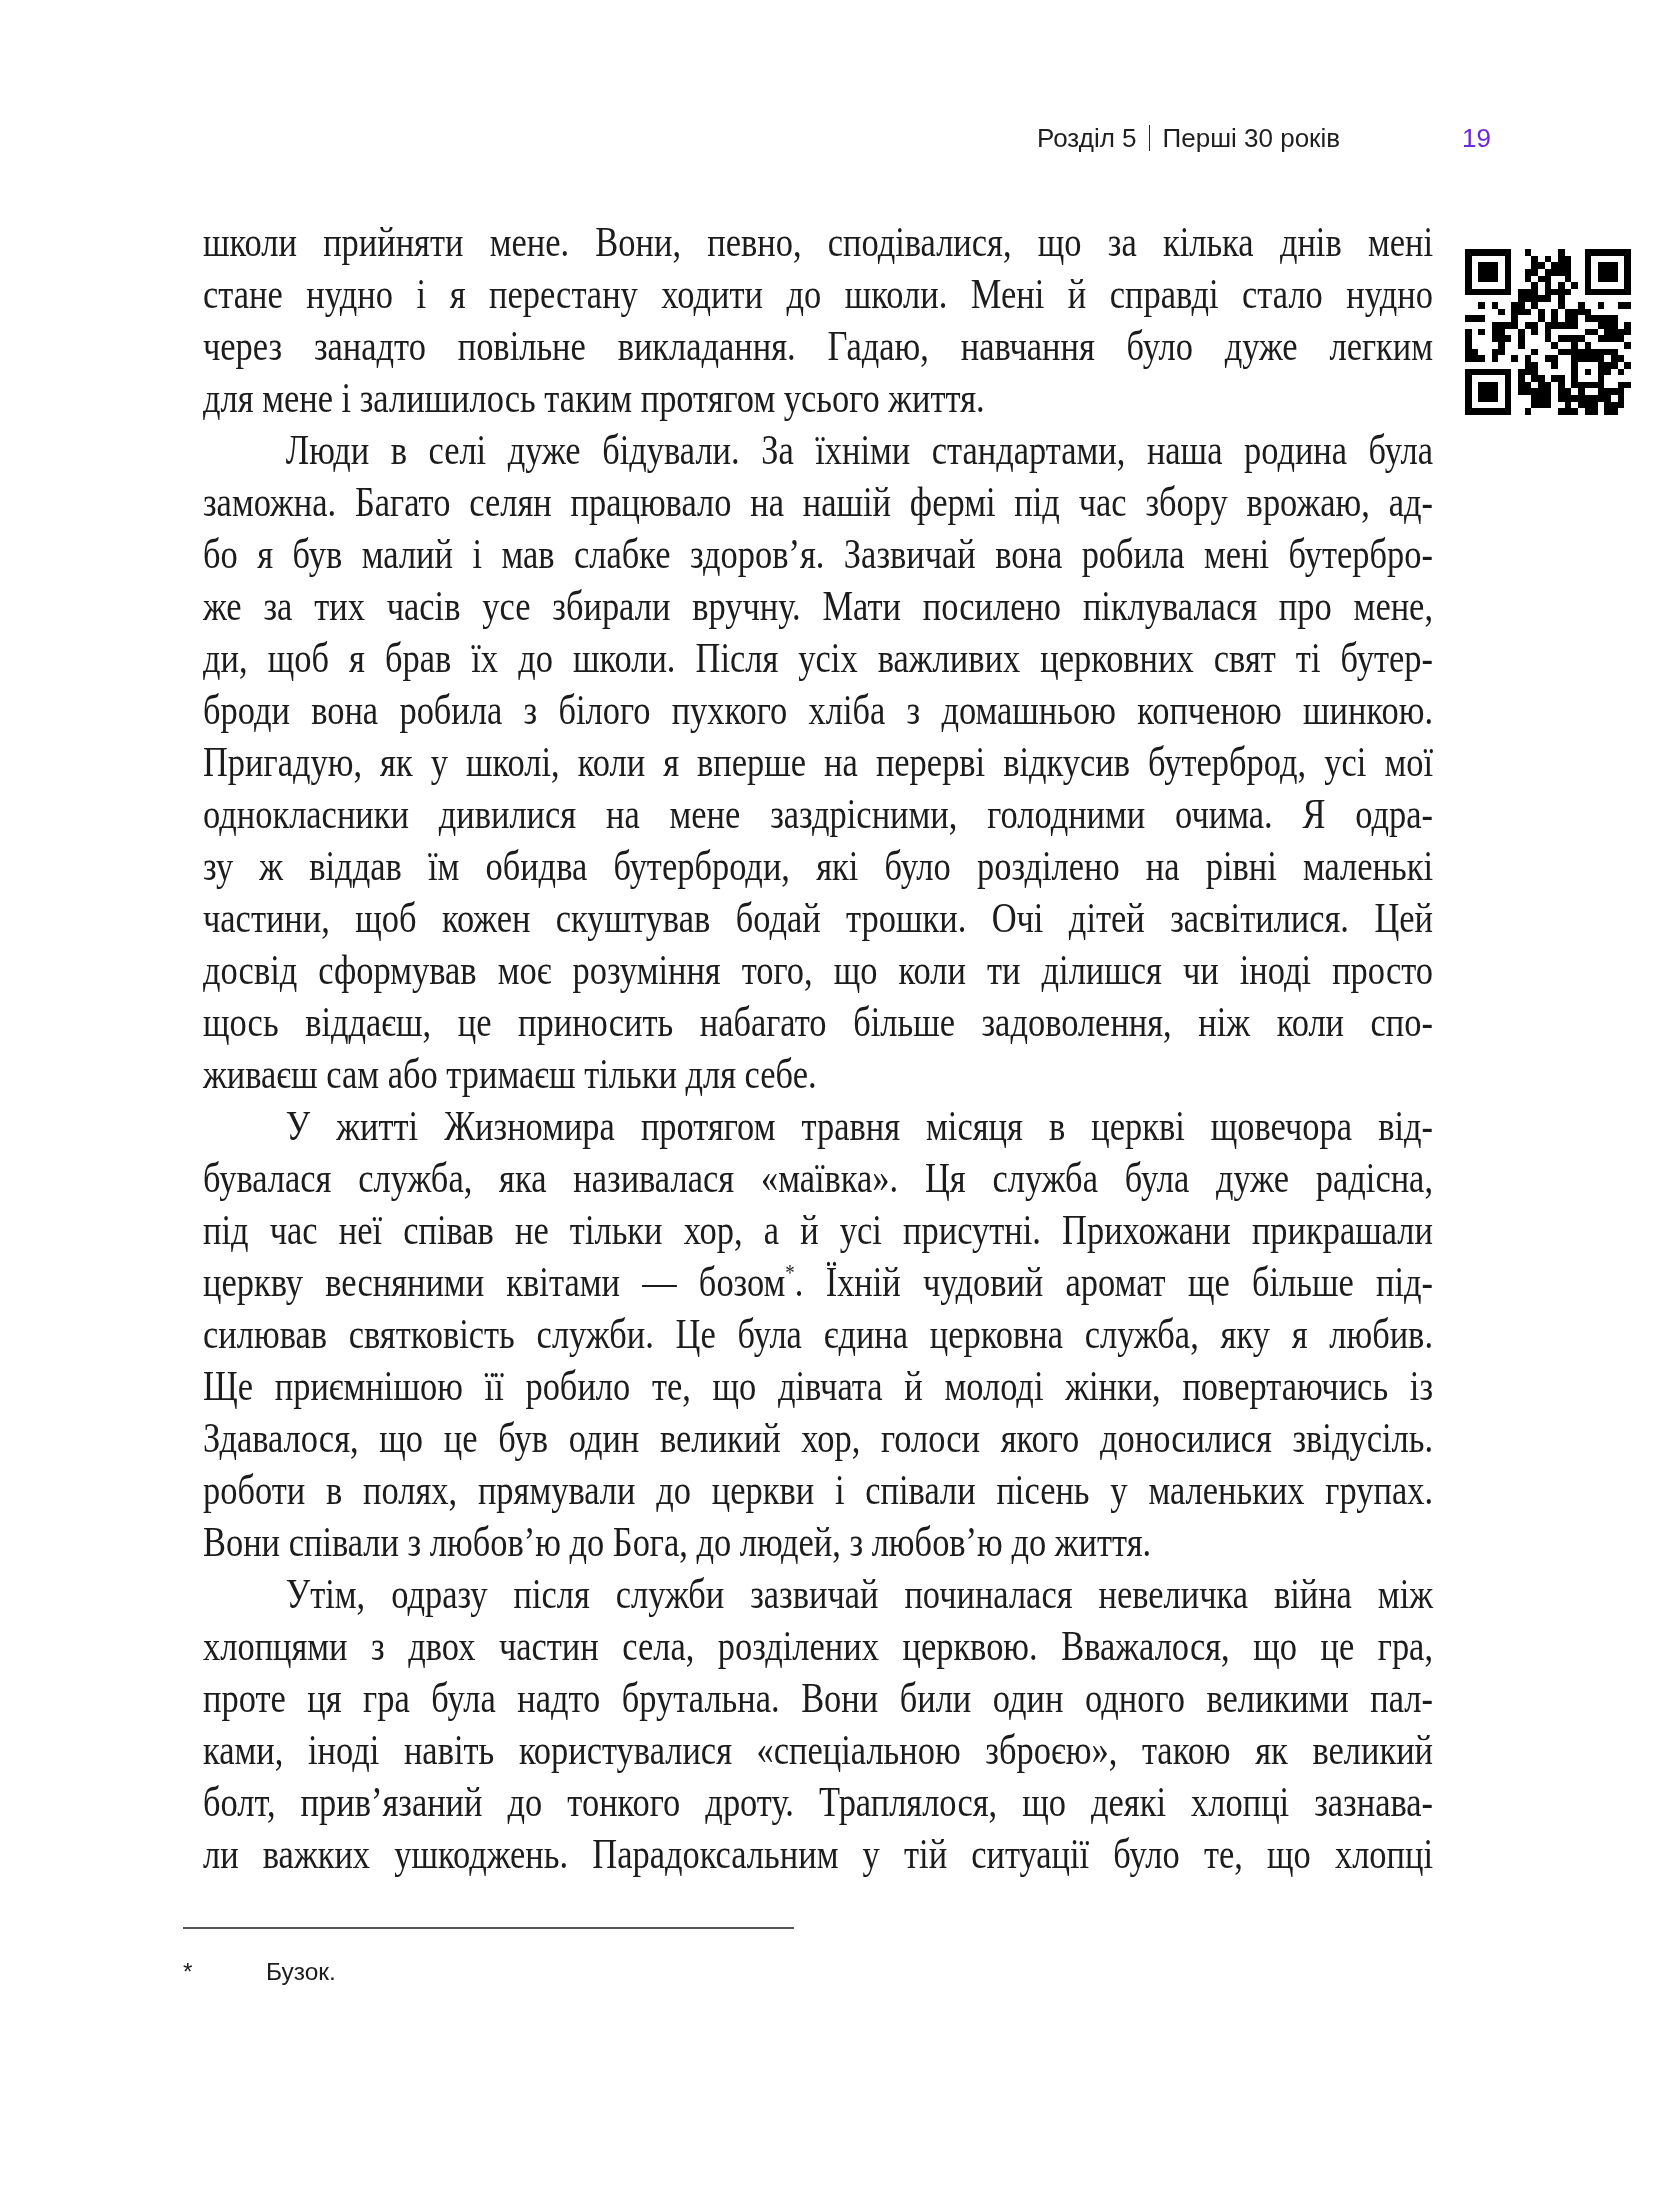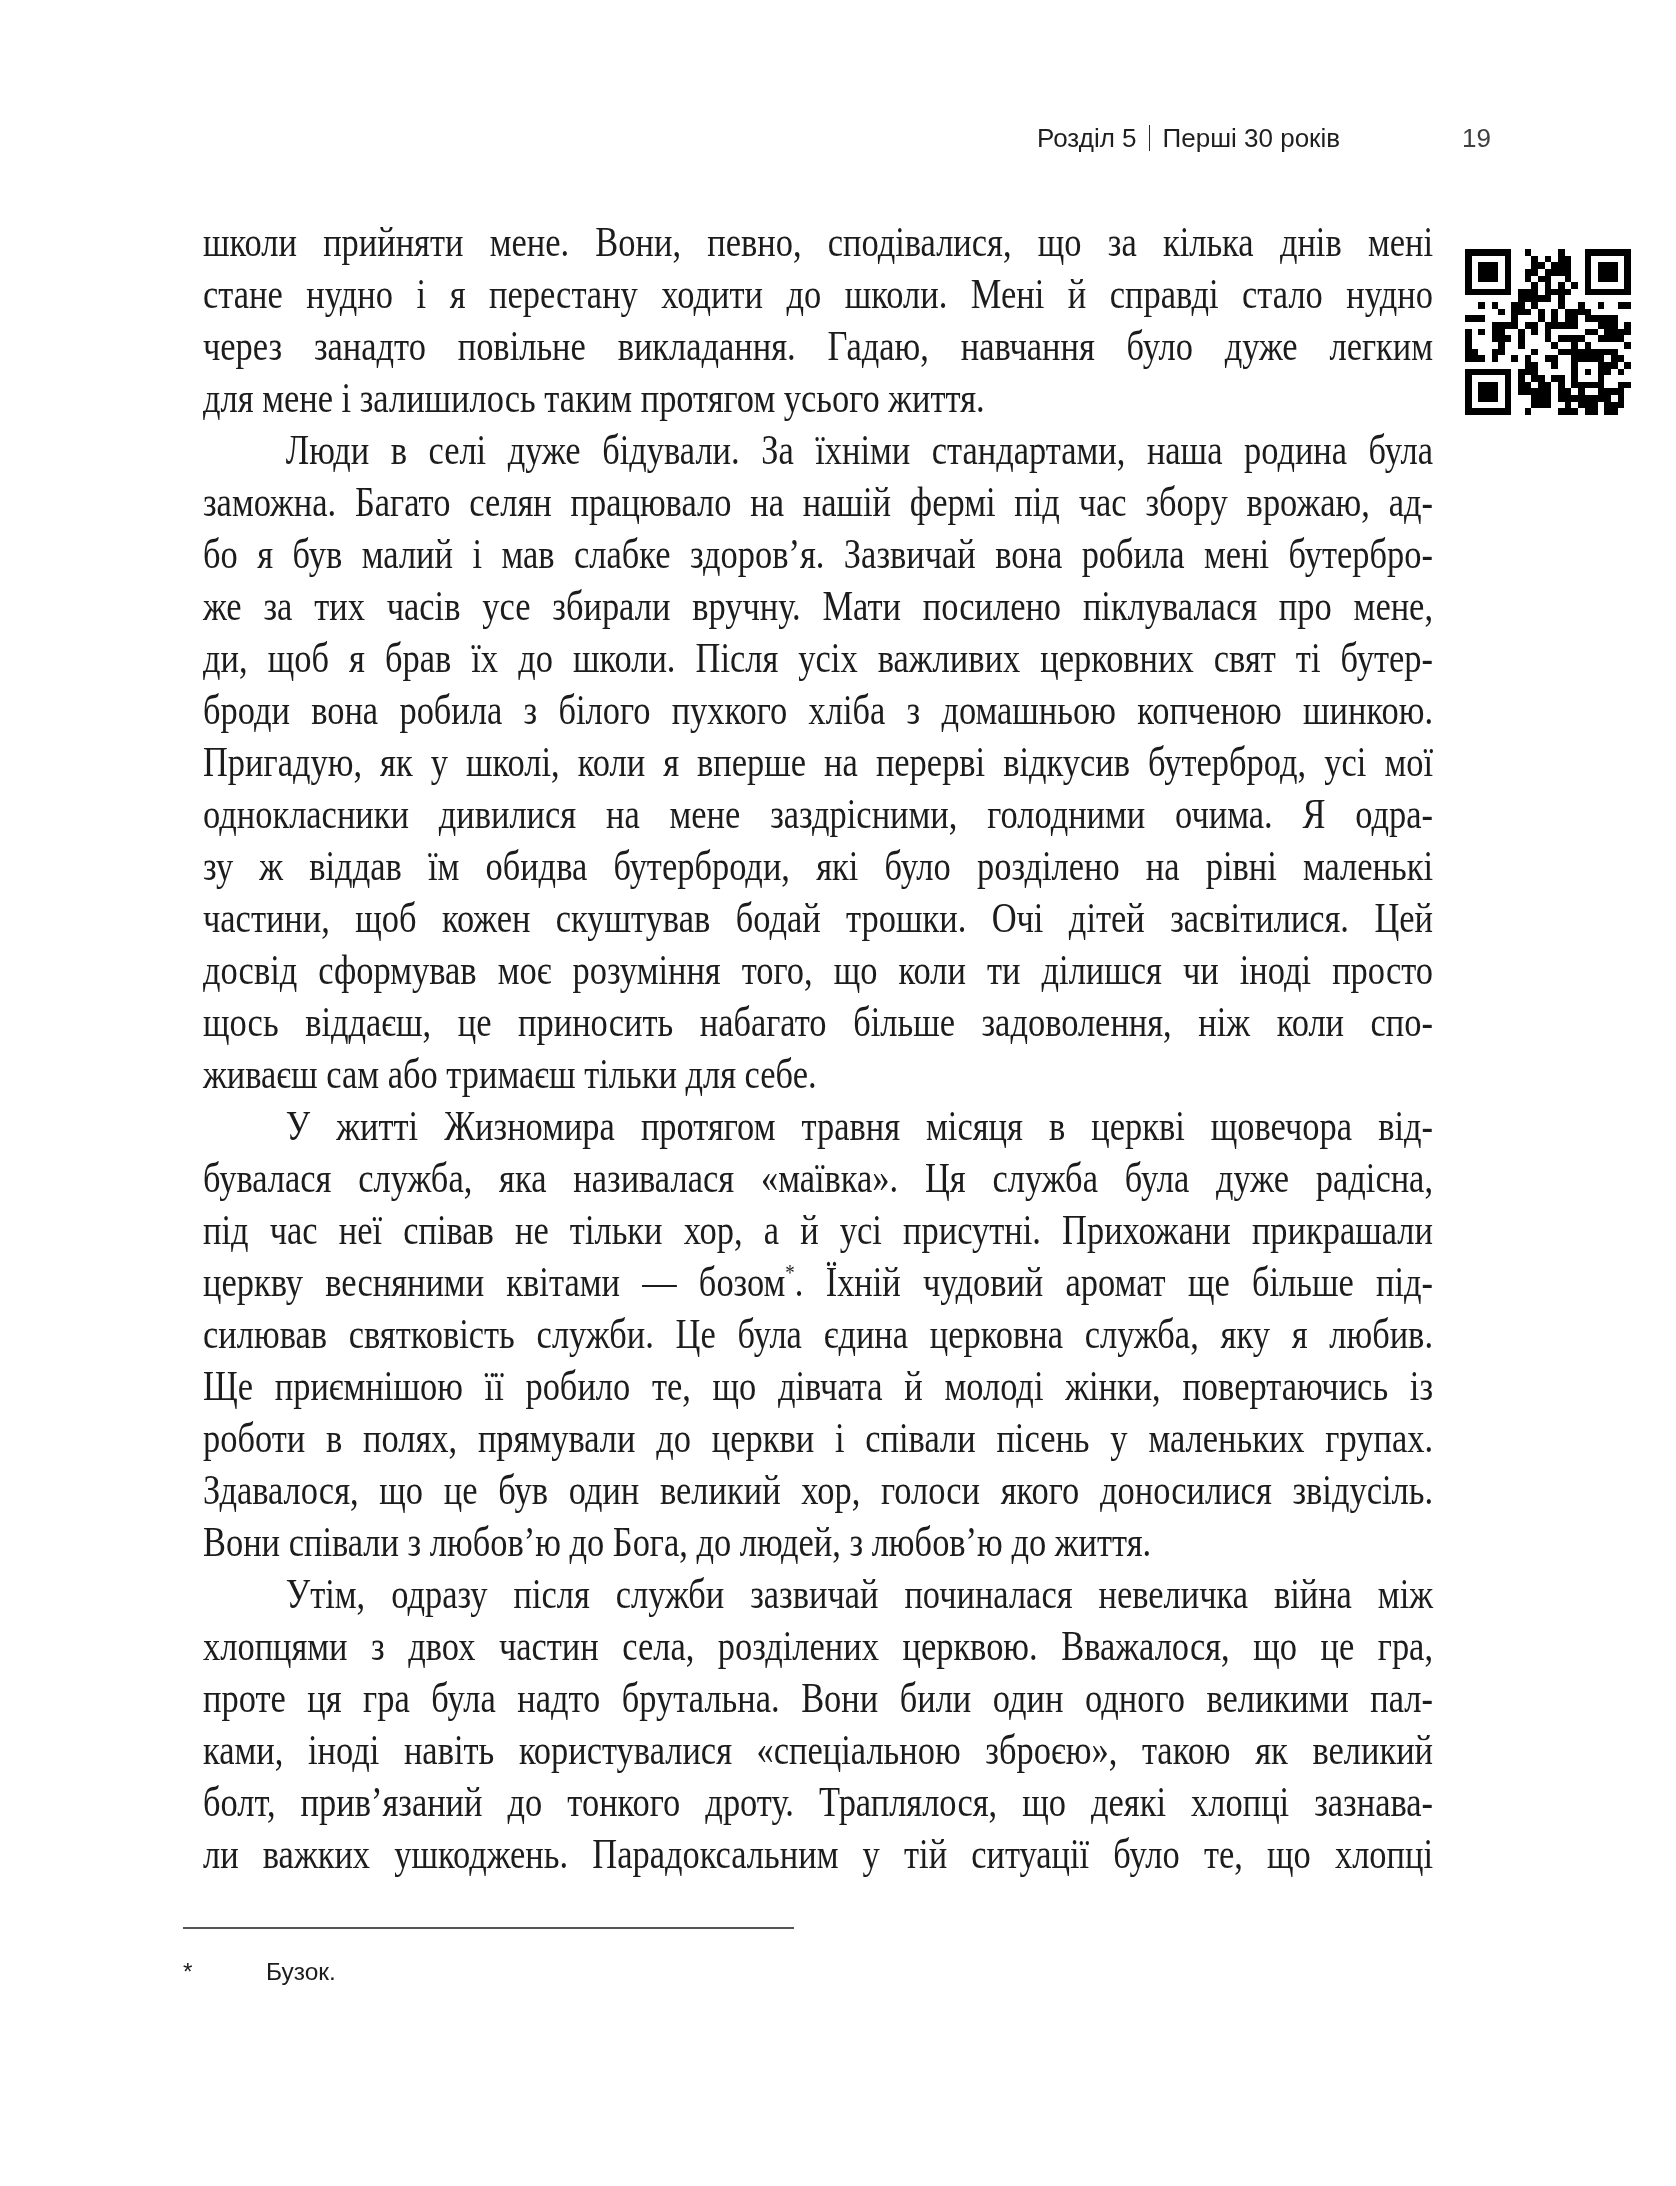--- a/index.html
+++ b/index.html
@@ -8,21 +8,21 @@
 
   .running-head {
     position: absolute; left: 1037px; top: 121px; height: 35px;
     font-family: "Liberation Sans", sans-serif; font-size: 26px; line-height: 35px;
     color: #1f1f1f; white-space: nowrap;
   }
   .running-head .sep { display: inline-block; width: 1.7px; height: 26px; background: #2a2a2a; vertical-align: -4.4px; margin: 0 12.2px 0 12.2px; }
   .page-number {
     position: absolute; left: 1462px; top: 121px; height: 35px;
     font-family: "Liberation Sans", sans-serif; font-size: 26px; line-height: 35px;
-    color: #404040;
+    color: #6d28d9;
   }
 
   .qr { position: absolute; left: 1465px; top: 249px; width: 166px; height: 166px; }
 
   .body-text {
     position: absolute; left: 183px; top: 216px; width: 1230px;
   }
   .line {
     height: 52px; width: 1230px; overflow: visible; position: relative; margin-left: 20px;
   }
@@ -460,24 +460,24 @@
       <div class="line">
           <div class="line-inner"><span>церкву весняними квітами — бозом</span><sup class="fn">*</sup><span>. Їхній чудовий аромат ще більше під-</span></div>
         </div>
       <div class="line">
           <div class="line-inner">силював святковість служби. Це була єдина церковна служба, яку я любив.</div>
         </div>
       <div class="line">
           <div class="line-inner">Ще приємнішою її робило те, що дівчата й молоді жінки, повертаючись із</div>
         </div>
       <div class="line">
+          <div class="line-inner">Здавалося, що це був один великий хор, голоси якого доносилися звідусіль.</div>
+        </div>
+      <div class="line">
           <div class="line-inner">роботи в полях, прямували до церкви і співали пісень у маленьких групах.</div>
-        </div>
-      <div class="line">
-          <div class="line-inner">Здавалося, що це був один великий хор, голоси якого доносилися звідусіль.</div>
         </div>
       <div class="line last">
           <div class="line-inner">Вони співали з любов’ю до Бога, до людей, з любов’ю до життя.</div>
         </div>
     </div>
 
     <div class="paragraph">
       <div class="line indent">
           <div class="line-inner">Утім, одразу після служби зазвичай починалася невеличка війна між</div>
         </div>

